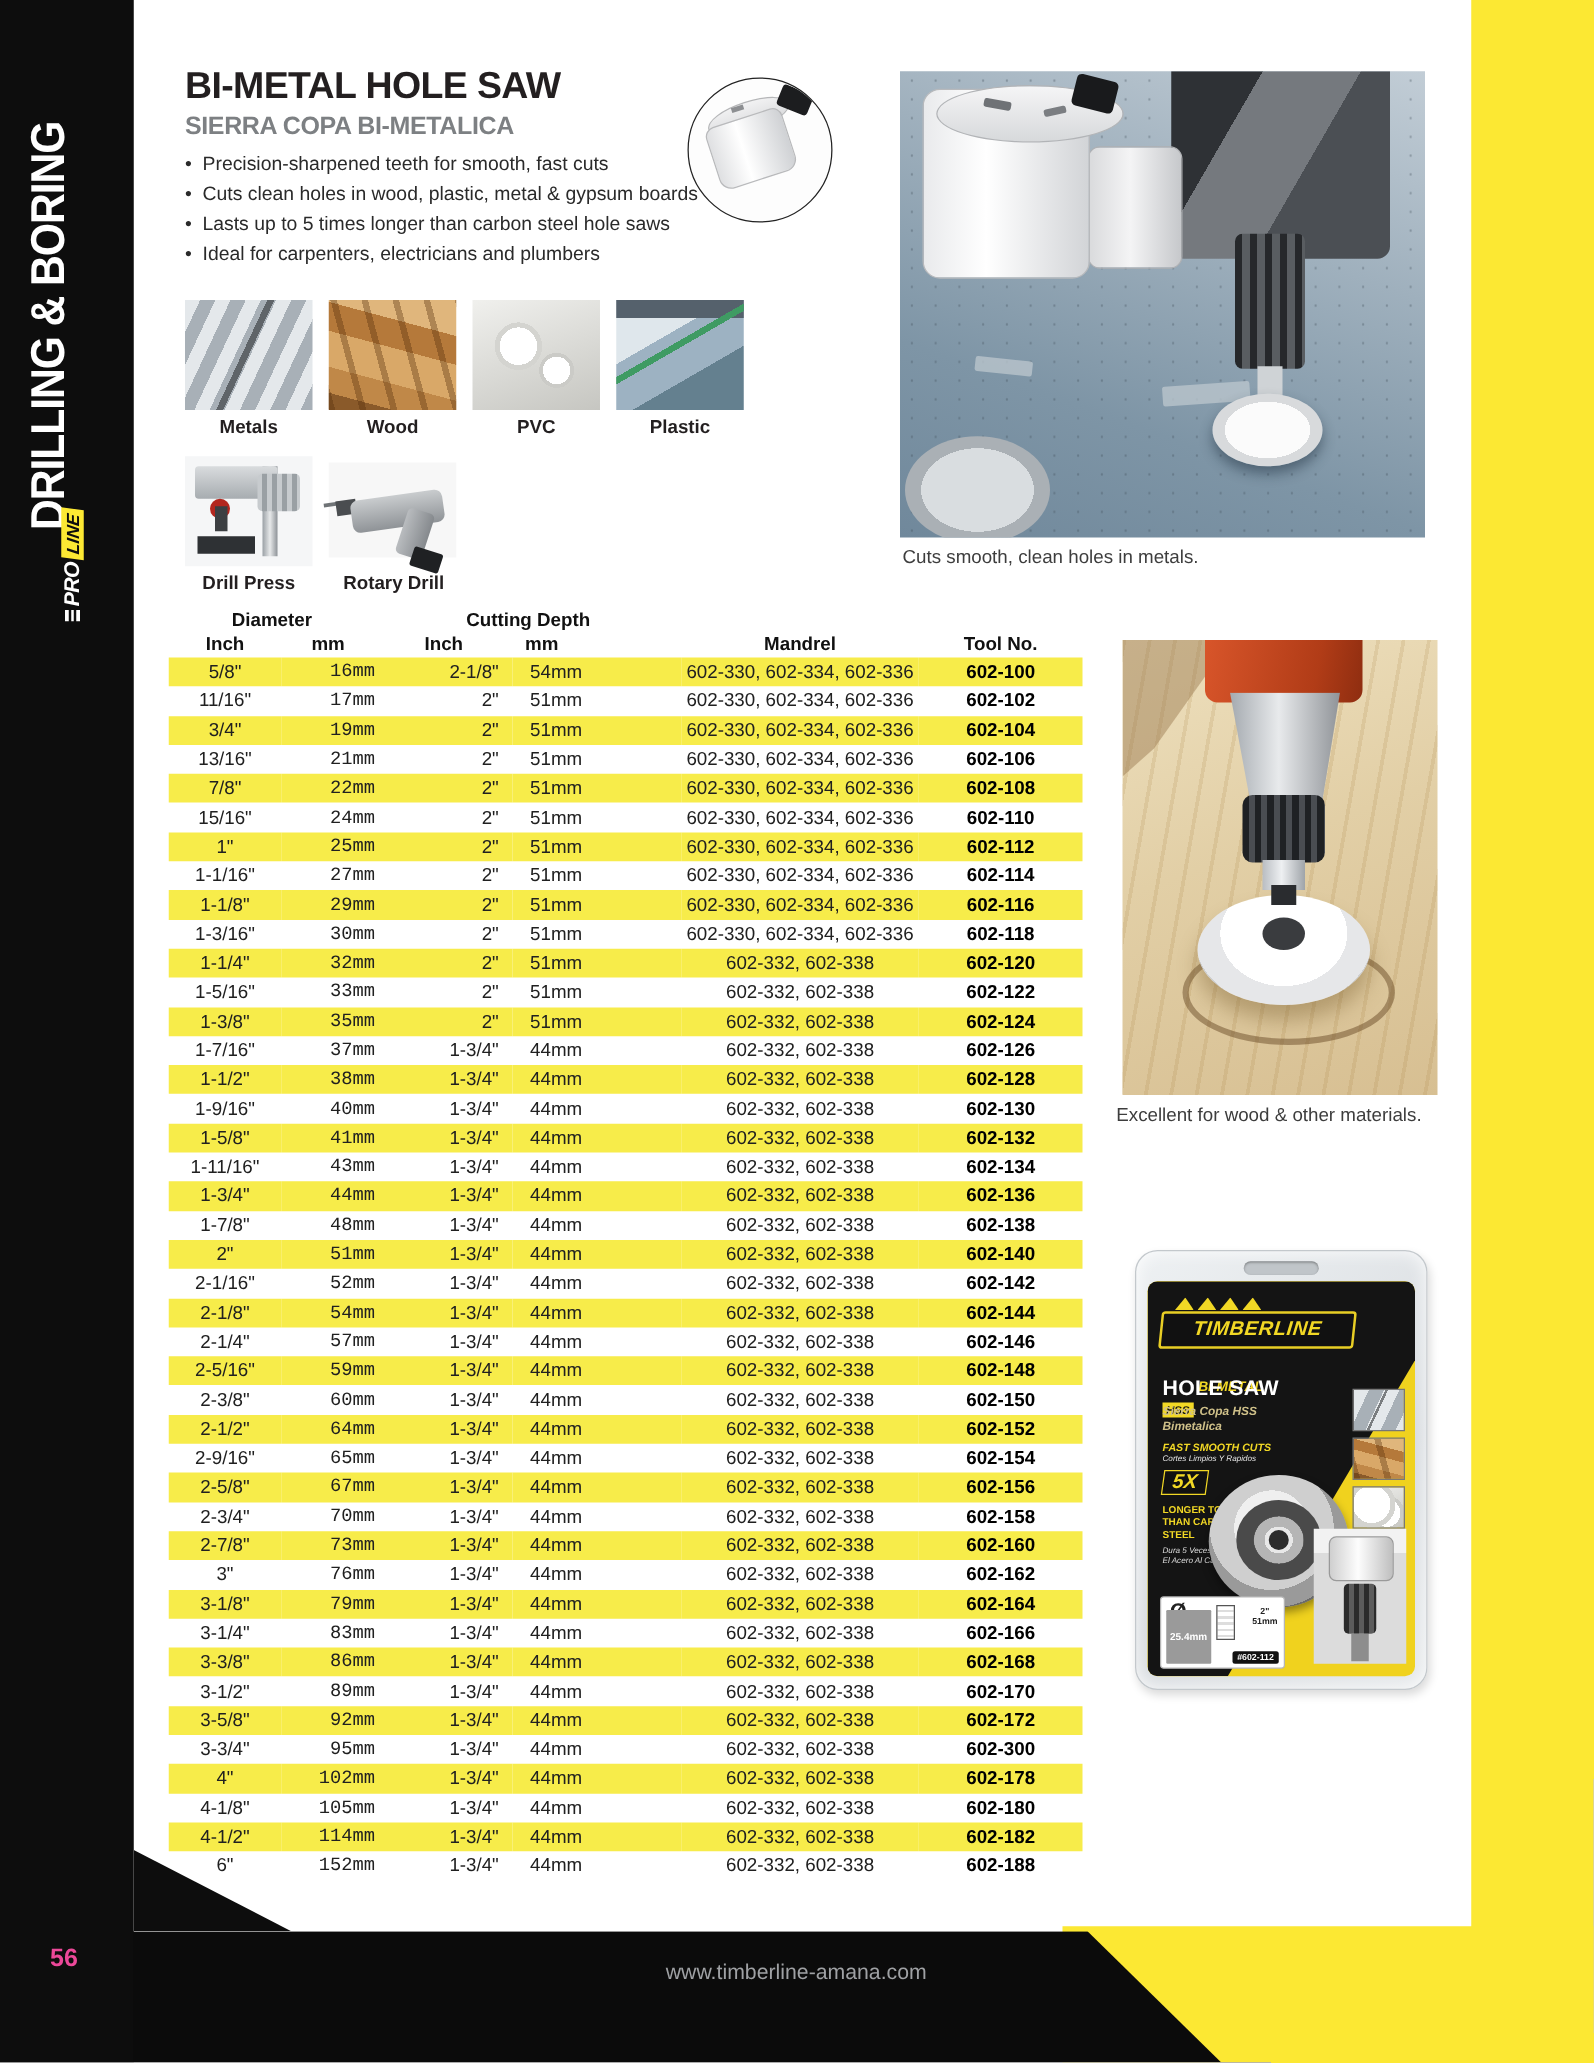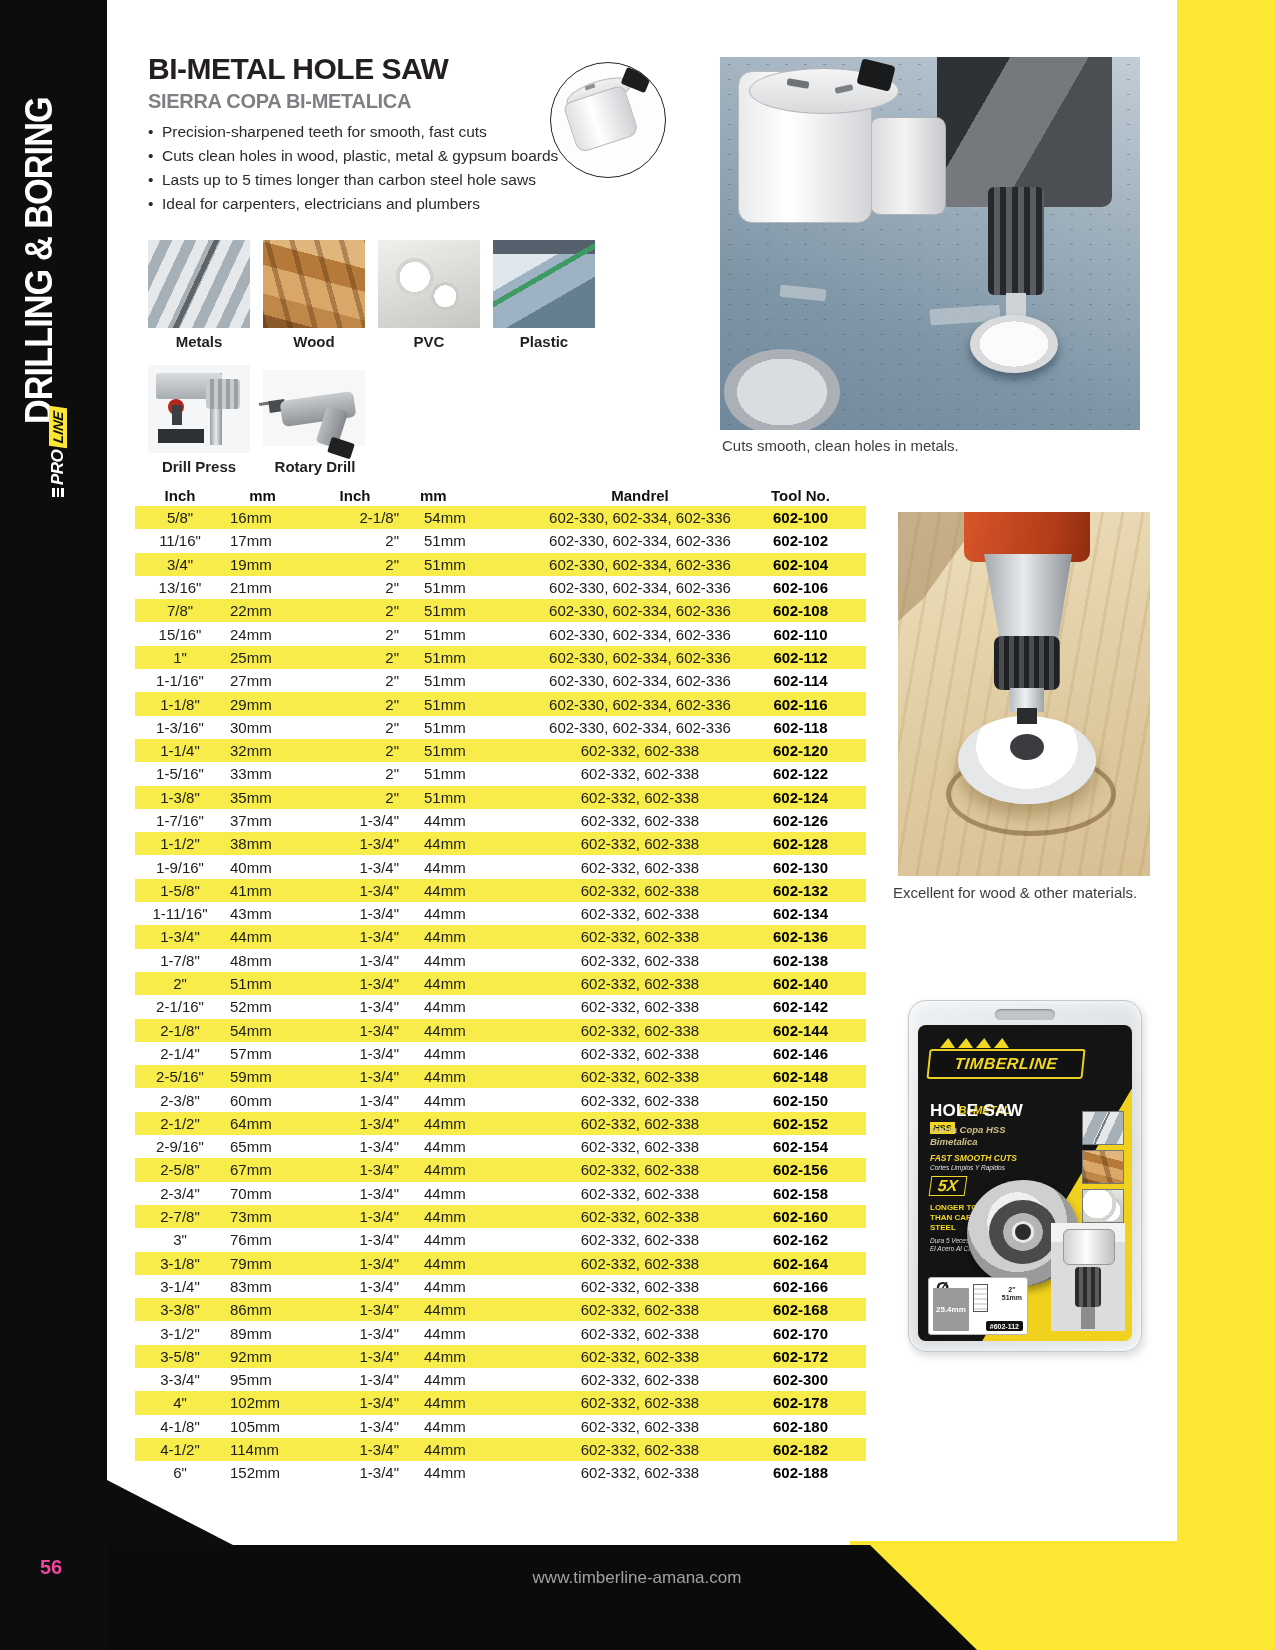--- a/index.html
+++ b/index.html
@@ -104,21 +104,21 @@
 
   
   #tblwrap{left:135px;top:484px;width:731px;}
   table.tbl{border-collapse:collapse;width:731px;table-layout:fixed;}
   .tbl th{padding:0;font-size:15px;font-weight:700;color:#111;line-height:1;}
   .tbl thead tr:first-child th{height:20px;vertical-align:bottom;}
   .tbl thead tr:last-child th{height:22px;vertical-align:middle;text-align:center;}
   .tbl td{padding:0;height:23.3px;font-size:15px;line-height:1;color:#202020;}
   .tbl tr.hl{background:#f7ec4a;}
   .tbl td:nth-child(1){text-align:center;}
-  .tbl td:nth-child(2){text-align:left;padding-left:5px;}
+  .tbl td:nth-child(2){text-align:right;padding-left:5px;font-family:Liberation Mono, monospace;}
   .tbl td:nth-child(3){text-align:right;padding-right:11px;}
   .tbl td:nth-child(4){text-align:left;padding-left:14px;}
   .tbl td:nth-child(5){text-align:center;}
   .tbl td:nth-child(6){text-align:center;font-weight:700;color:#000;}
   .th-c{text-align:center;}
 
   
   #photo-wood{left:898px;top:512px;width:252px;height:364px;overflow:hidden;
      background:repeating-linear-gradient(100deg,rgba(165,125,60,.16) 0 3px,rgba(0,0,0,0) 3px 20px),
                 linear-gradient(160deg,#eee0be 0%,#e2cfa6 45%,#d7bf92 100%);}
@@ -279,20 +279,26 @@
     <table class="tbl">
       <colgroup>
           <col style="width:90px">
           <col style="width:75px">
           <col style="width:110px">
           <col style="width:135px">
           <col style="width:190px">
           <col style="width:131px">
         </colgroup>
       <thead>
+        <tr>
+          <th colspan="2" class="th-c">Diameter</th>
+          <th colspan="2" class="th-c">Cutting Depth</th>
+          <th></th>
+            <th></th>
+        </tr>
         <tr>
           <th class="th-c">Inch</th>
           <th class="th-c">mm</th>
           <th class="th-c">Inch</th>
           <th style="text-align:left;padding-left:10px;">mm</th>
           <th class="th-c">Mandrel</th>
           <th class="th-c">Tool No.</th>
         </tr>
       </thead>
       <tbody>

